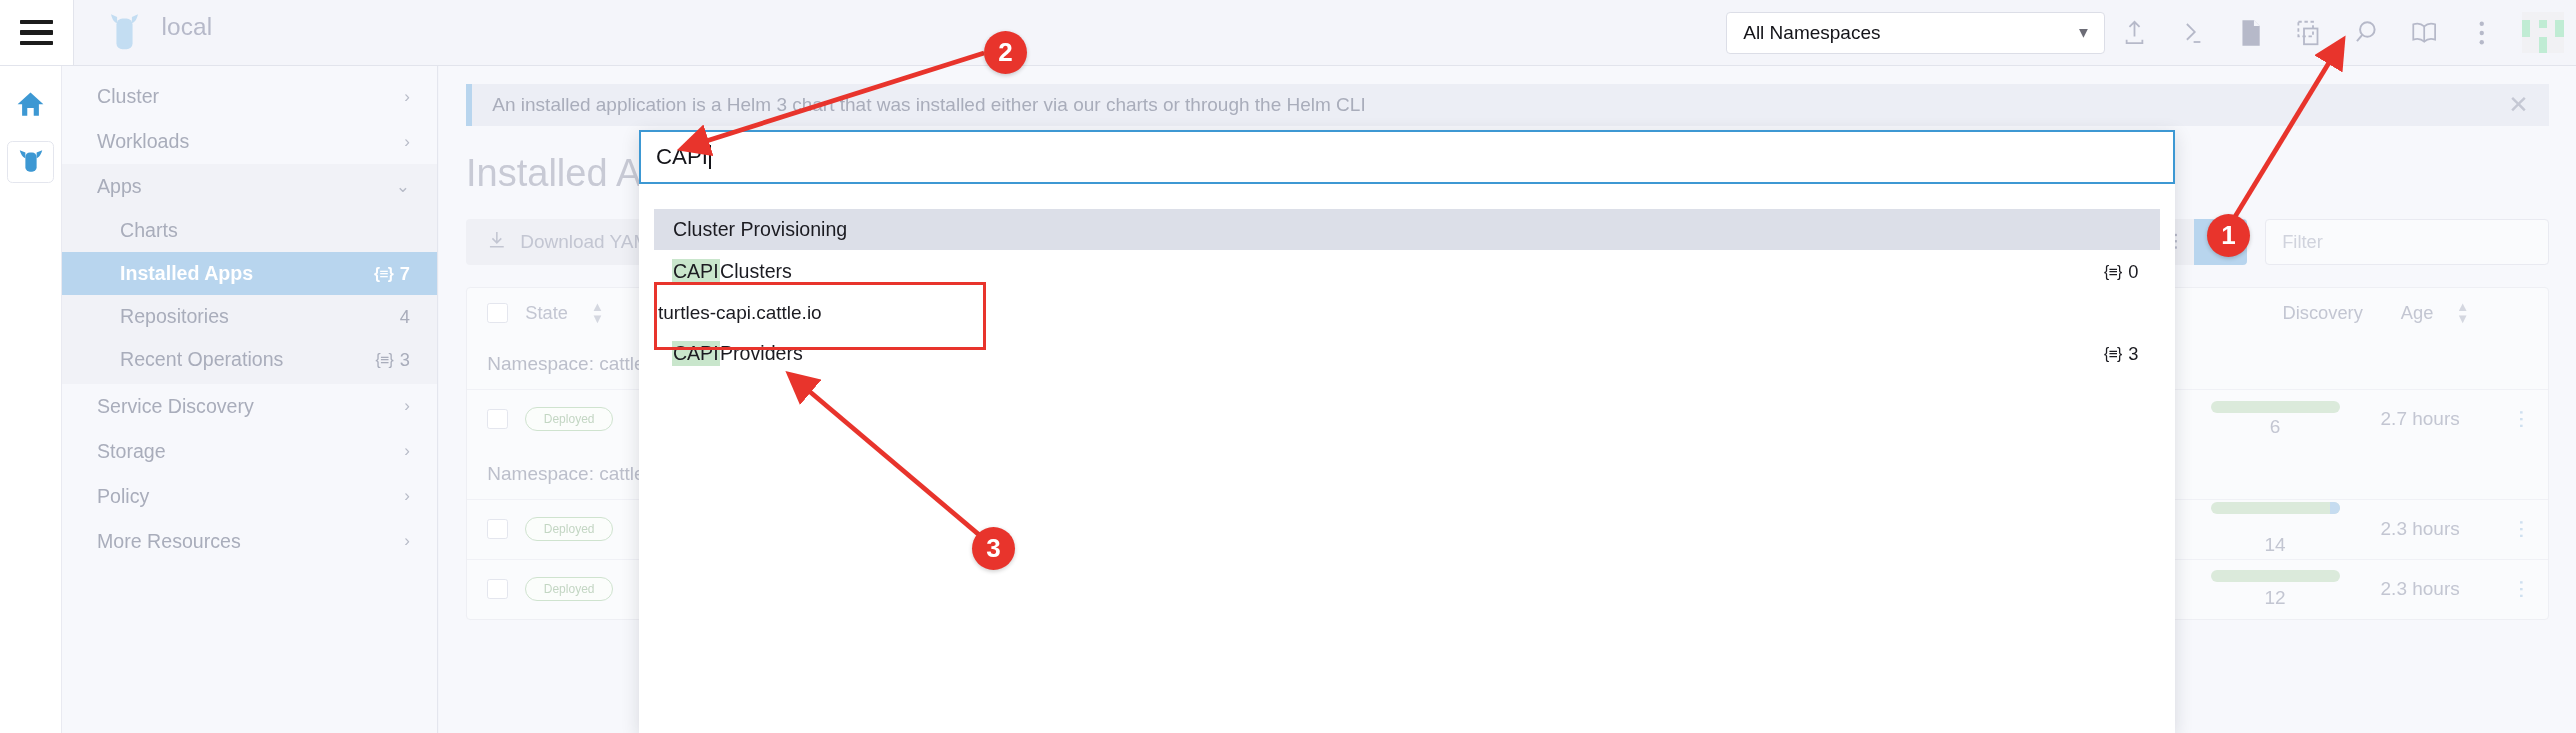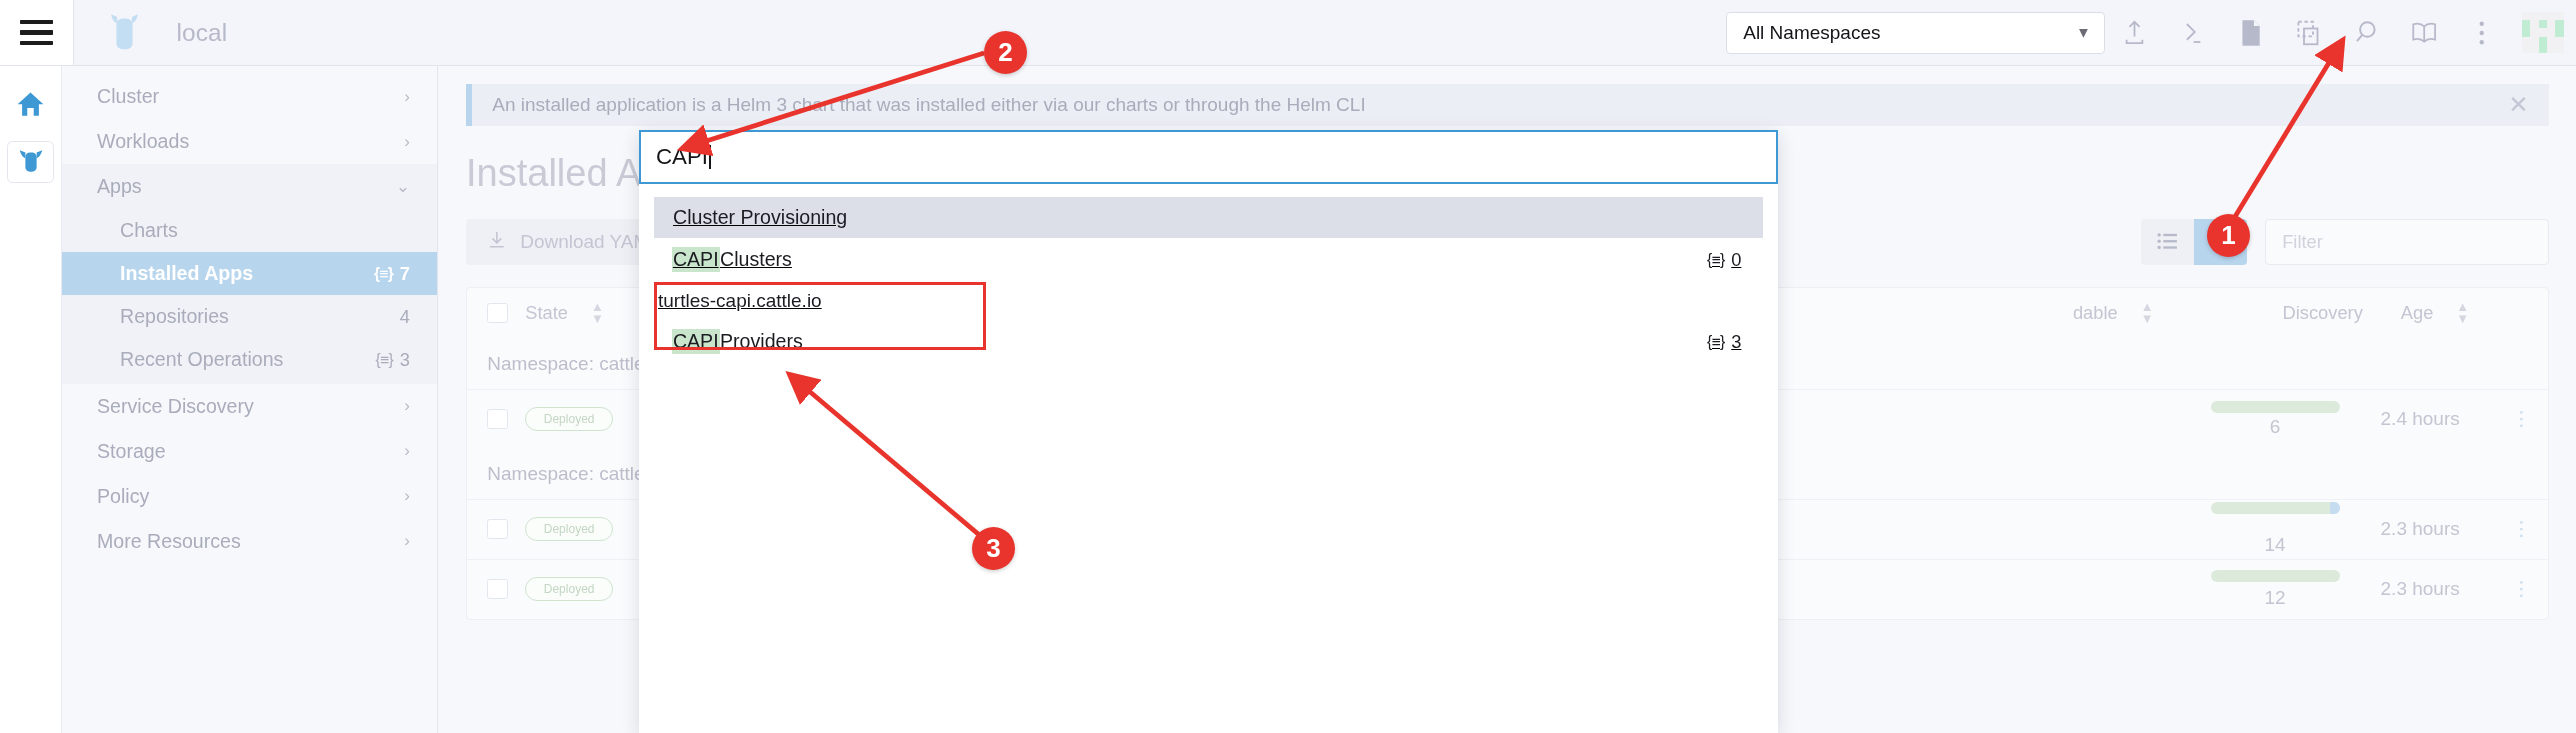--- a/index.html
+++ b/index.html
@@ -19,21 +19,21 @@
     display: flex; align-items: center;
   }
   .hamburger-cell {
     width: 74px; height: 65px; background: #fff;
     display: flex; align-items: center; justify-content: center;
     border-right: 0.7px solid #e2e4ec;
   }
   .hamburger { width: 32.5px; display: flex; flex-direction: column; gap: 6.1px; cursor: pointer; }
   .hamburger i { display: block; height: 4.1px; background: #1c1c1c; border-radius: 0.7px; }
 
-  .brand { display: flex; align-items: center; gap: 35px; padding-left: 32.5px; }
+  .brand { display: flex; gap: 20px; padding-left: 32.5px; }
   .brand-icon { width: 35px; height: 39px; position: relative; }
   .brand-label { font-size: 24.4px; color: #b6b9c9; letter-spacing: 0.1px; }
 
   .header-right {
     margin-left: auto; display: flex; align-items: center; gap: 0; padding-right: 12.2px; height: 65px;
   }
   .ns-select {
     width: 379px; height: 42px; background: #fff;
     border: 0.7px solid #dcdee7; border-radius: 4.1px;
     display: flex; align-items: center; padding: 0 16.2px;
@@ -136,31 +136,31 @@
   }
   .link { font-size: 18.3px; color: #c6dcf0; }
   .resbar { width: 129px; height: 12.2px; background: #dbeadb; border-radius: 6.8px; position: relative; }
   .resbar i { position: absolute; right: 0; top: 0; height: 12.2px; width: 9.5px; background: #c6dcf0; border-radius: 0 6.8px 6.8px 0; }
   .resnum { font-size: 19px; color: #c3c6d2; text-align: center; }
   .age { font-size: 19px; color: #c3c6d2; }
   .kebab { color: #cfe0f0; font-size: 20.3px; line-height: .6; letter-spacing: 0; writing-mode: vertical-rl; }
 
   
   .search-panel {
-    position: absolute; left: 639px; top: 130px; width: 1139px; height: 604px;
+    position: absolute; left: 639px; top: 130px; width: 1536px; height: 604px;
     background: #fff; box-shadow: 0 4.1px 17.6px rgba(22,27,40,.14);
     z-index: 40;
   }
   .search-input-wrap {
     margin: 0; height: 54px; border: 2px solid #3d98d3; background: #fff;
     display: flex; align-items: center; padding: 0 15px;
   }
   .search-text { font-size: 22.3px; color: #141419; }
   .caret { display: inline-block; width: 1.4px; height: 24.4px; background: #141419; margin-left: 1.4px; }
-  .results { padding-top: 13px; text-decoration: underline; }
+  .results { padding-top: 25px; }
   .res-group-head {
     background: #dcdfe8; height: 41px; display: flex; align-items: center;
     padding: 0 19px; font-size: 19.6px; color: #1b1b21; margin: 0 15px;
   }
   .res-group-plain {
     height: 39px; display: flex; align-items: center;
     padding: 0 19px; font-size: 19px; color: #1b1b21;
   }
   .res-item {
     height: 43px; display: flex; align-items: center; padding: 0 19px 0 32.5px;
@@ -428,21 +428,21 @@
         <span>Namespace: cattle-fle</span>
       </div>
       <div class="trow">
         <span class="chk"></span>
         <span class="pill" style="margin-left:17.6px">Deployed</span>
         <span class="link" style="margin-left:49px">f</span>
         <span style="margin-left:auto;display:flex;flex-direction:column;align-items:center;gap:2.7px">
           <span class="resbar"></span>
           <span class="resnum">6</span>
         </span>
-        <span class="age" style="margin-left:41px;width:135px">2.4 hours</span>
+        <span class="age" style="margin-left:41px;width:135px">2.7 hours</span>
         <span class="kebab">⋯</span>
       </div>
 
       <div class="group-row">
         <span>Namespace: cattle-fle</span>
       </div>
       <div class="trow">
         <span class="chk"></span>
         <span class="pill" style="margin-left:17.6px">Deployed</span>
         <span class="link" style="margin-left:49px">f</span>

